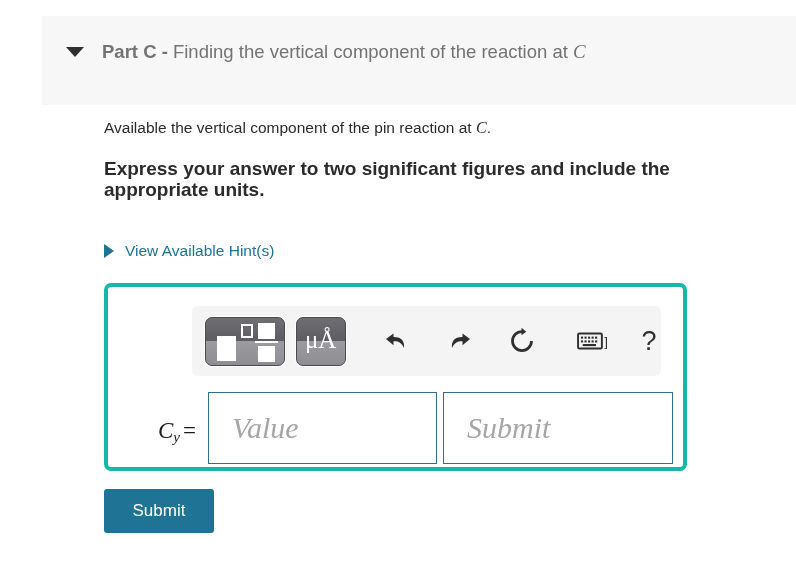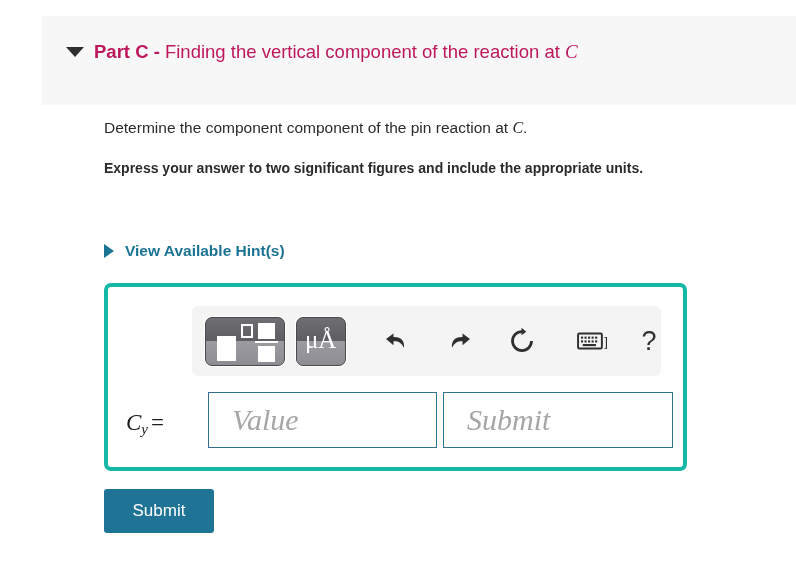--- a/index.html
+++ b/index.html
@@ -41,25 +41,25 @@
     cursor: pointer;
   }
   .caret-tri {
     width: 0;
     height: 0;
     border-left: 9px solid transparent;
     border-right: 9px solid transparent;
     border-top: 10px solid #2f2f2f;
   }
   .part-title {
-    margin-left: 4px;
+    margin-left: 12px;
     font-size: 18.5px;
     line-height: 22px;
     white-space: nowrap;
-    color: #be185d;
+    color: #737373;
   }
   .part-title .lbl {
     font-weight: bold;
   }
   .part-title .dash {
     font-weight: bold;
   }
   .part-title .desc {
     font-weight: normal;
   }
@@ -77,21 +77,21 @@
     width: 690px;
   }
   .prompt {
     font-size: 15.5px;
     line-height: 20px;
     color: #2b2b2b;
     margin: 0 0 20px 0;
   }
   .prompt .mathvar { font-size: 16px; }
   .instruction {
-    font-size: 14px;
+    font-size: 19px;
     line-height: 21px;
     font-weight: bold;
     color: #2b2b2b;
     width: 625px;
     margin: 0;
   }
 
   
   .hints-row {
     position: absolute;
@@ -104,21 +104,21 @@
   .hints-caret {
     width: 0;
     height: 0;
     border-top: 7px solid transparent;
     border-bottom: 7px solid transparent;
     border-left: 10px solid #1c7495;
     margin-right: 11px;
   }
   .hints-label {
     color: #1c7495;
-    font-weight: bold;
+    font-weight: normal;
     font-size: 15.5px;
   }
 
   
   .answer-panel {
     position: absolute;
     left: 104px;
     top: 283px;
     width: 583px;
     height: 188px;
@@ -228,37 +228,38 @@
   
   .input-row {
     position: absolute;
     left: 18px;
     top: 105px;
     display: flex;
     align-items: center;
   }
   .var-label {
     width: 70px;
+    text-align: right;
     padding-right: 12px;
     font-family: "Liberation Serif", serif;
     font-size: 23px;
     color: #1c1c1c;
     white-space: nowrap;
     margin-top: 8px;
   }
   .var-label .sub {
     font-size: 15px;
     vertical-align: -4px;
     font-style: italic;
   }
   .var-label .it { font-style: italic; }
   .var-label .eq { font-style: normal; margin-left: 3px; }
 
   .field {
-    height: 56px;
+    height: 72px;
     border: 1px solid #31708f;
     background: #ffffff;
     box-sizing: border-box;
     display: flex;
     align-items: center;
     cursor: text;
   }
   .field-value { width: 229px; }
   .field-units { width: 230px; margin-left: 6px; }
   .ph {
@@ -296,21 +297,21 @@
       <div class="caret-tri"></div>
     </div>
     <div class="part-title">
       <span class="lbl">Part C</span><span class="dash"> - </span><span class="desc">Finding the vertical component of the reaction at </span><span class="mathvar">C</span>
     </div>
   </div>
 </div>
 
 <div class="body-area">
   <p class="prompt">
-    <span>Determine the component component of the pin reaction at </span><span class="mathvar">C</span><span>.</span>
+    <span>Available the vertical component of the pin reaction at </span><span class="mathvar">C</span><span>.</span>
   </p>
   <p class="instruction">Express your answer to two significant figures and include the appropriate units.</p>
 </div>
 
 <div class="hints-row">
   <div class="hints-caret"></div>
   <span class="hints-label">View Available Hint(s)</span>
 </div>
 
 <div class="answer-panel">

